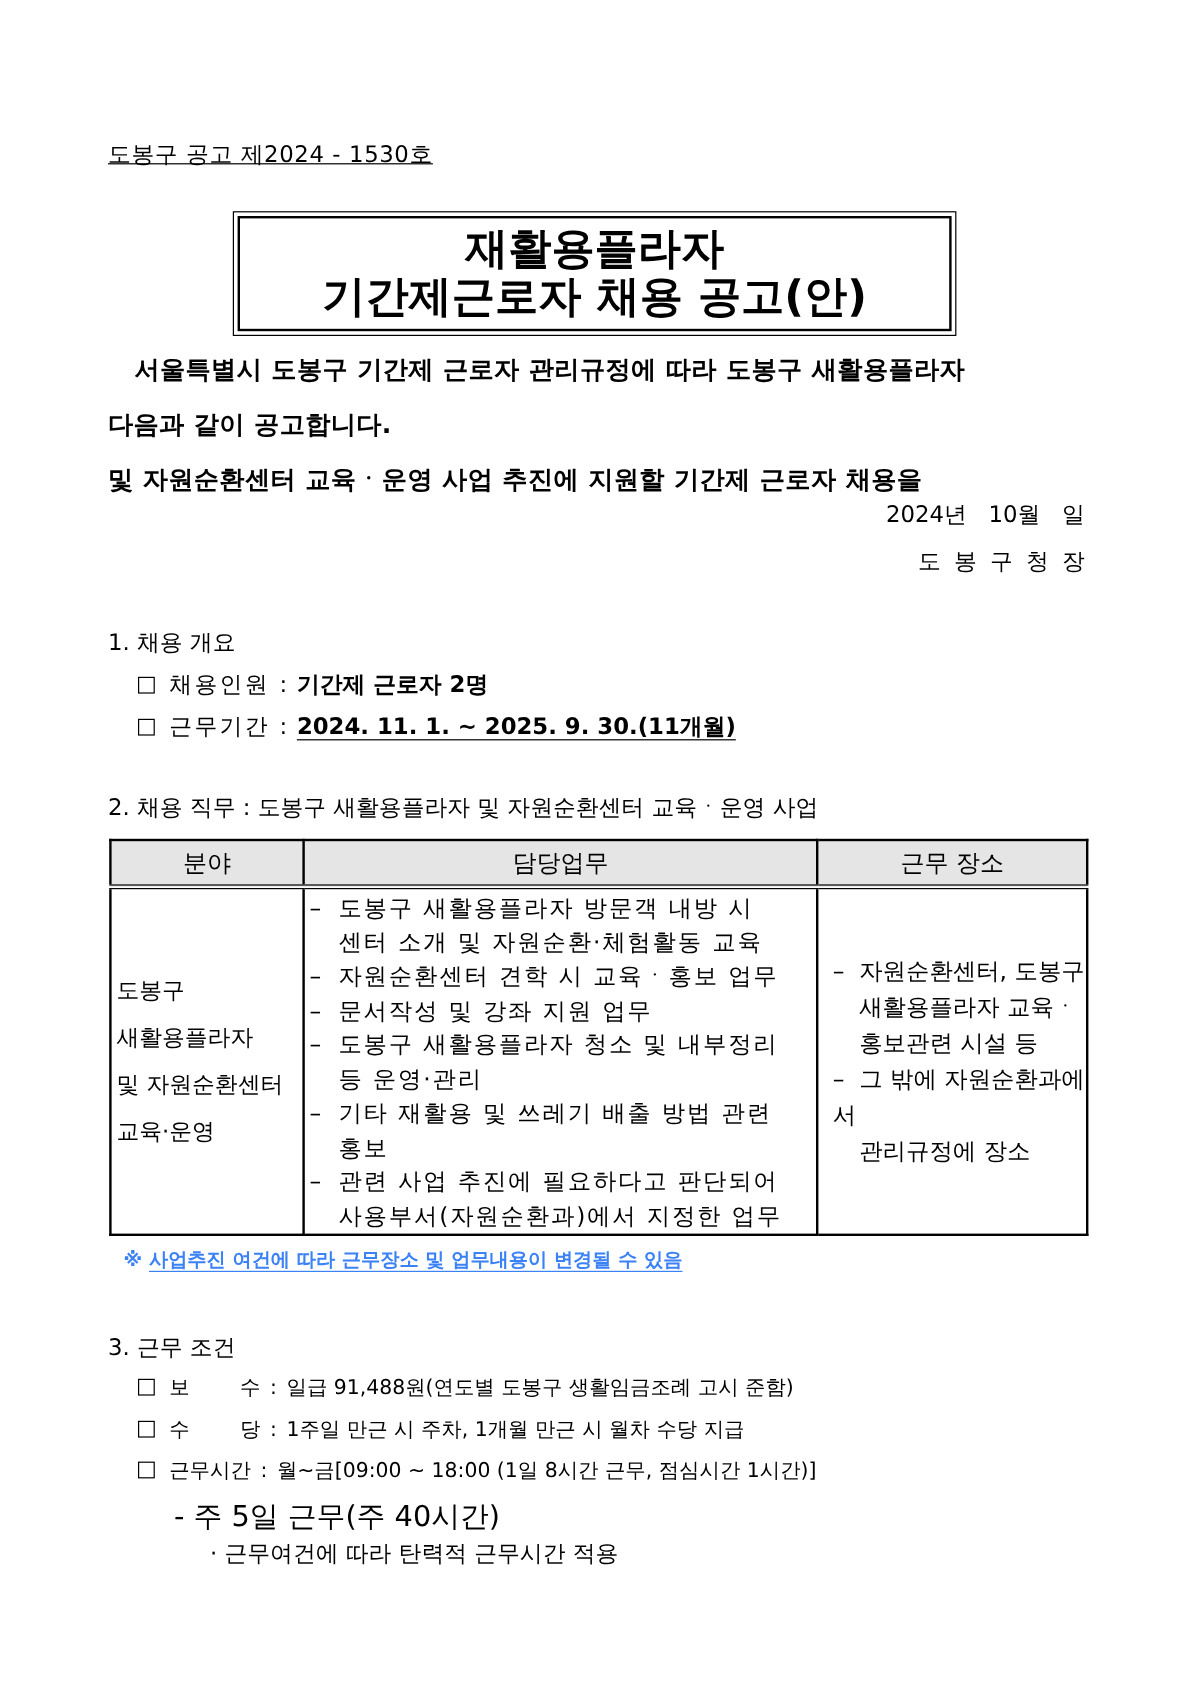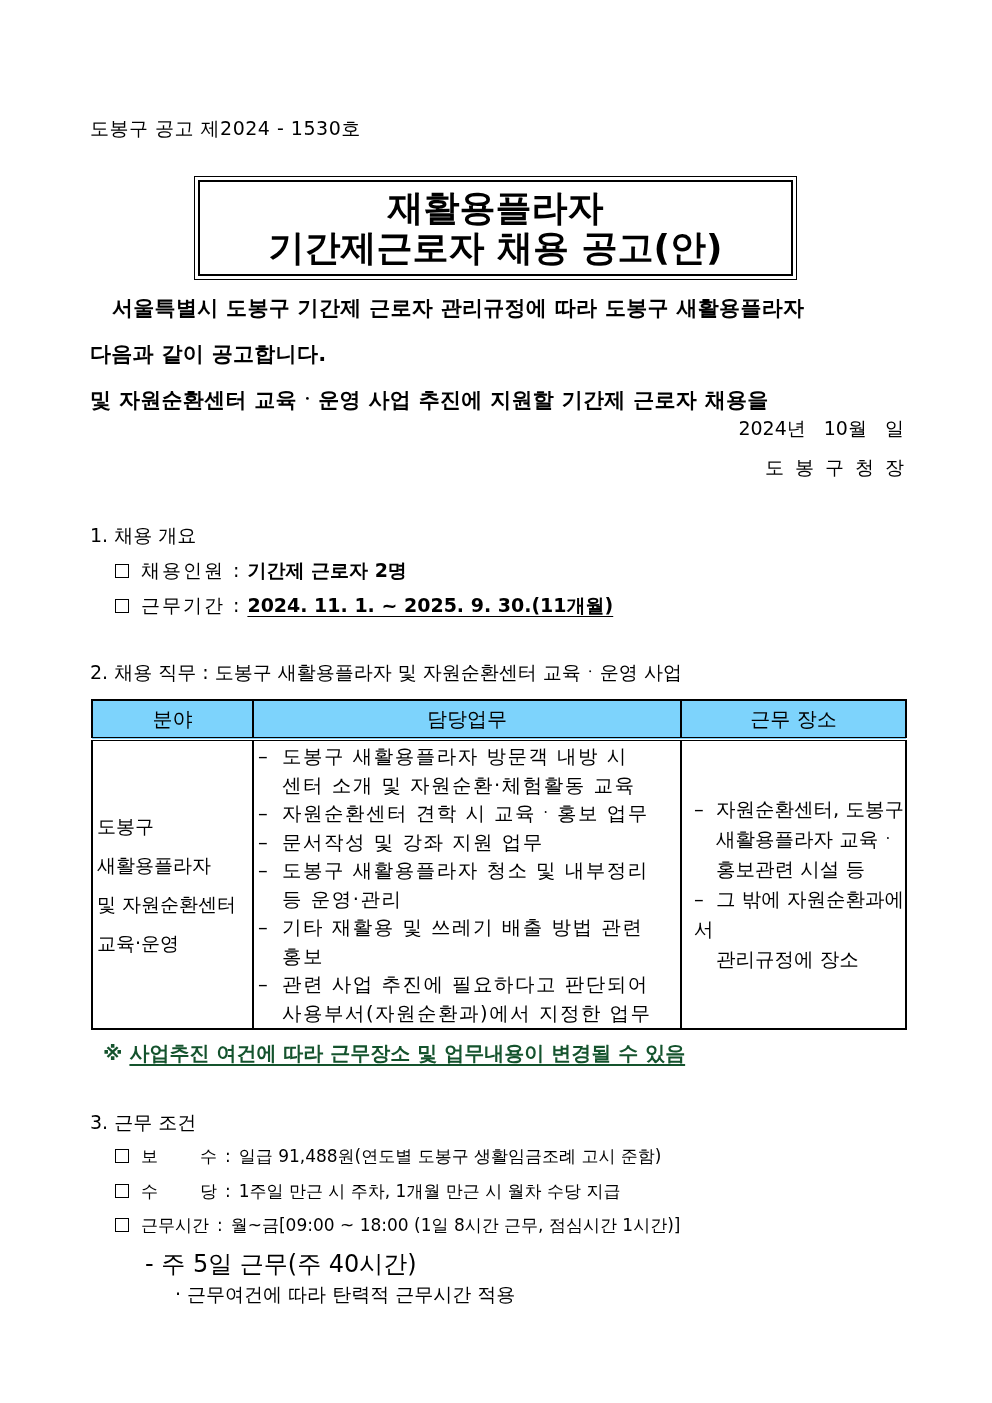--- a/index.html
+++ b/index.html
@@ -2,21 +2,21 @@
 <html><head>
 <meta charset="utf-8">
 <style>
   html, body { margin: 0; padding: 0; background: #ffffff; }
   body {
     width: 992px; height: 1403px; position: relative; overflow: hidden;
     font-family: "DejaVu Sans", "Liberation Sans", sans-serif;
     color: #000;
   }
   .abs { position: absolute; white-space: nowrap; }
-  .notice-no { left: 90px; top: 116px; font-size: 19px; letter-spacing: 0.5px; }
+  .notice-no { left: 90px; top: 116px; font-size: 19px; letter-spacing: 0.5px; text-decoration: underline; }
   .title-box {
     position: absolute; left: 194px; top: 176px; width: 603px; height: 104px;
     border: 1px solid #000; box-sizing: border-box; padding: 3px;
   }
   .title-inner {
     width: 100%; height: 100%; border: 2px solid #000; box-sizing: border-box;
     display: flex; flex-direction: column; align-items: center; justify-content: center;
     font-weight: bold; font-size: 36px; line-height: 40px;
   }
   .intro {
@@ -36,34 +36,34 @@
   .item .lab { letter-spacing: 2px; }
   .item .colon { margin: 0 8px; }
   .val-strong { font-weight: bold; }
   .underline { text-decoration: underline; text-underline-offset: 4px; }
 
   table.job {
     position: absolute; left: 91px; top: 699px; width: 816px;
     border-collapse: collapse; font-size: 19px;
   }
   table.job th {
-    background: #7dd3fc; font-weight: normal; height: 36px; font-size: 20px;
+    background: #e5e5e5; font-weight: normal; height: 36px; font-size: 20px;
     border: 2px solid #000; border-bottom: 4px double #000; padding: 0;
   }
   table.job td { border: 2px solid #000; vertical-align: middle; padding: 0; }
   td.field { width: 155px; padding-left: 4px !important; line-height: 39px; }
   td.duties { width: 420px; font-size: 19.5px; line-height: 28.5px; letter-spacing: 1.5px; padding: 2px 2px 0 4px !important; }
   td.place { font-size: 19.5px; line-height: 30px; padding-left: 12px !important; }
   .dl { white-space: nowrap; }
   .dl .dash { display: inline-block; width: 24px; }
   .dl.cont { padding-left: 24px; }
   .pl .dash { display: inline-block; width: 22px; }
   .pl.cont { padding-left: 22px; }
 
-  .warn { left: 103px; top: 1040px; font-size: 20px; color: #14532d; font-weight: bold; }
+  .warn { left: 103px; top: 1040px; font-size: 16px; color: #3b82f6; font-weight: bold; }
   .warn .txt { text-decoration: underline; text-underline-offset: 4px; }
   .cond { font-size: 17px; left: 115px; }
   .sub1 { left: 145px; font-size: 24px; }
   .sub2 { left: 175px; font-size: 19px; }
 </style>
 </head>
 <body>
 
 <div class="abs notice-no">도봉구 공고 제2024 - 1530호</div>
 

